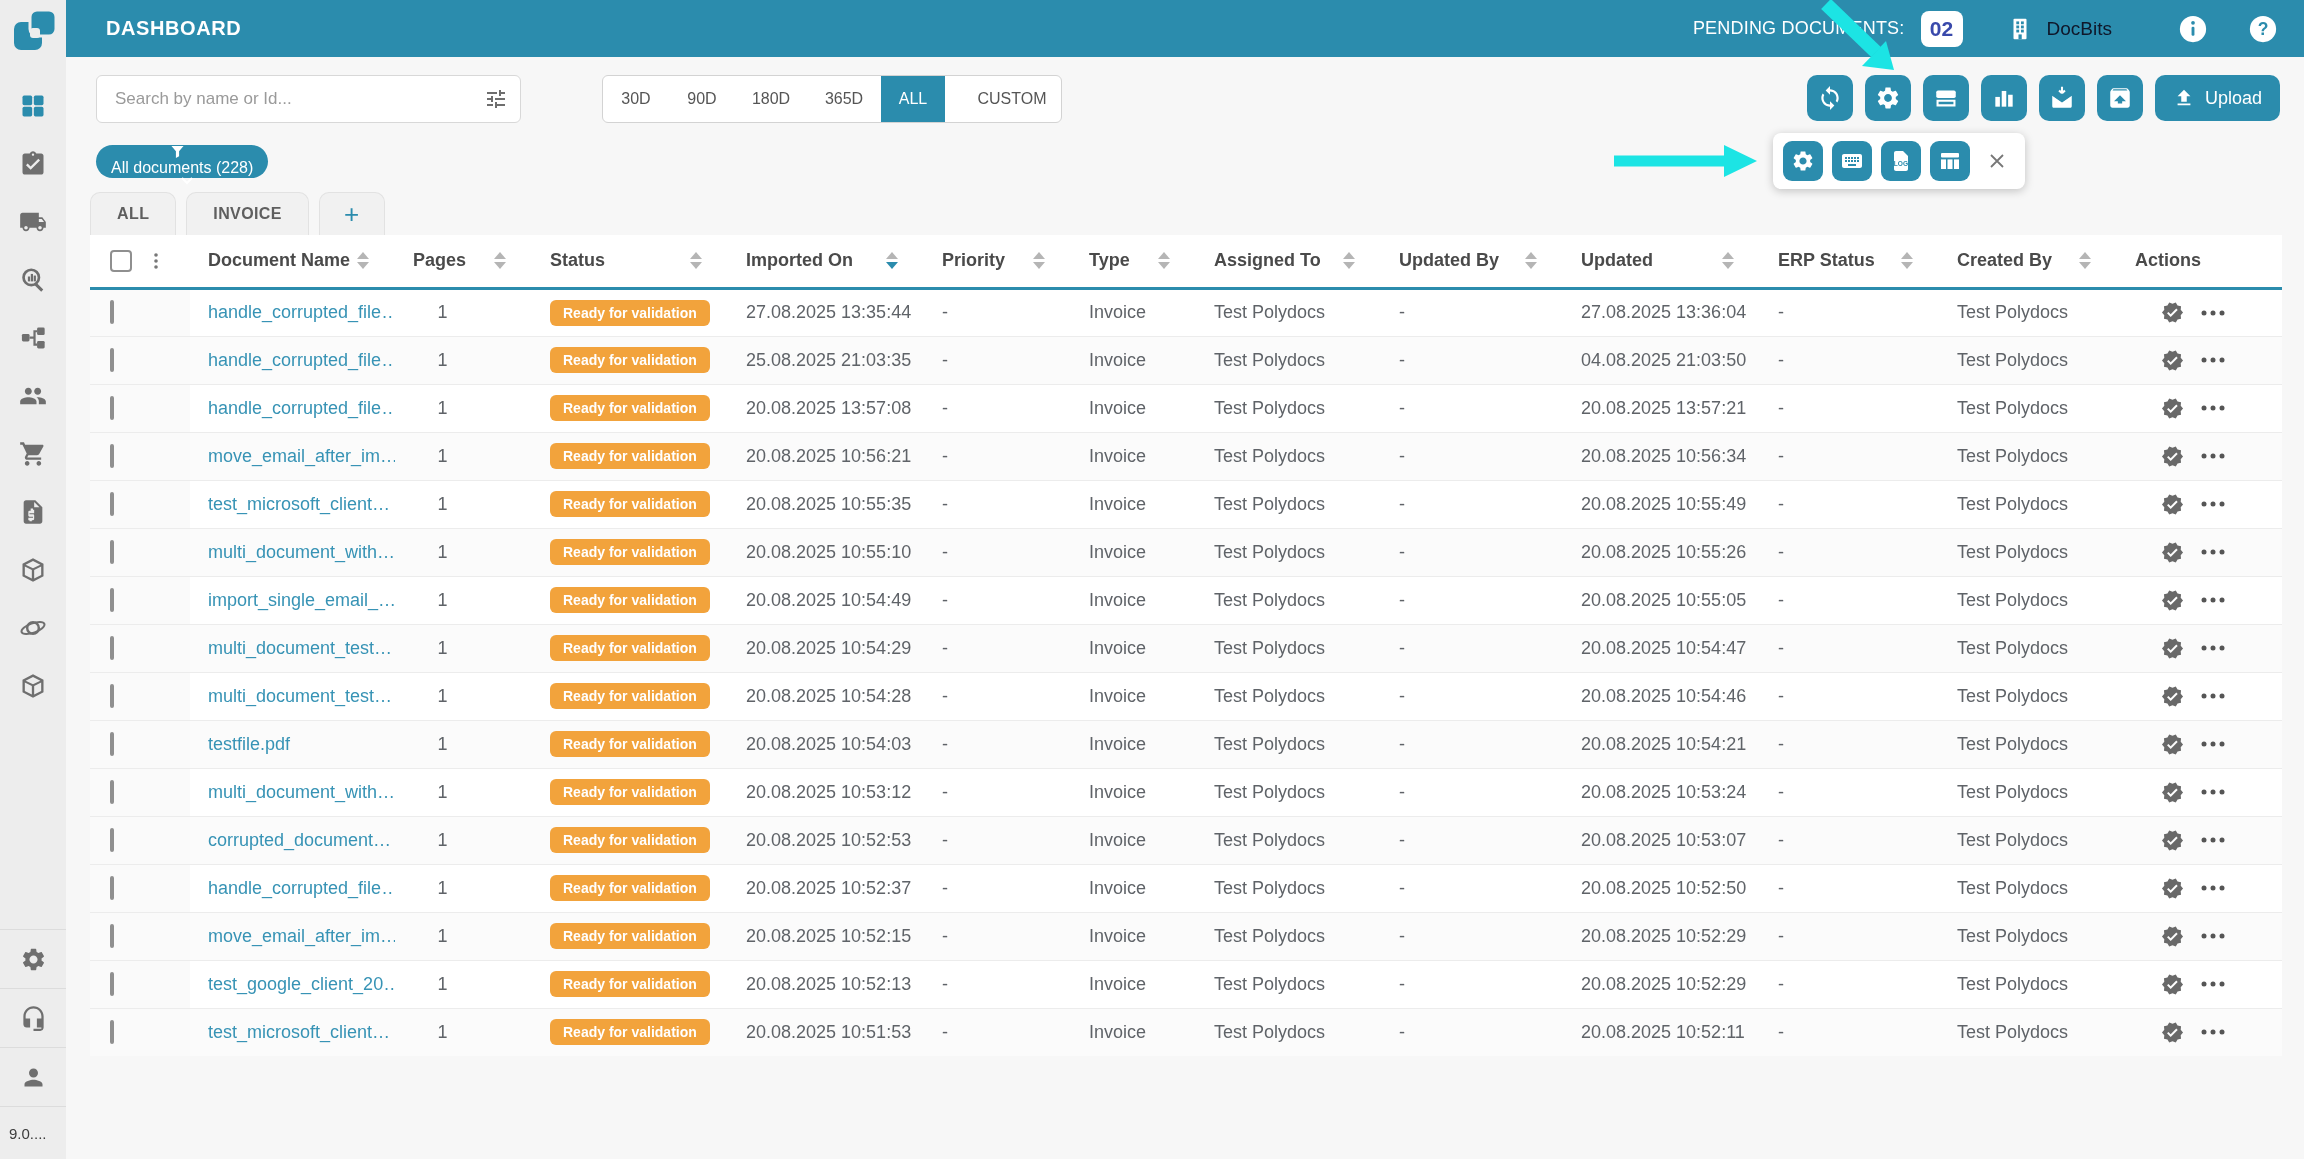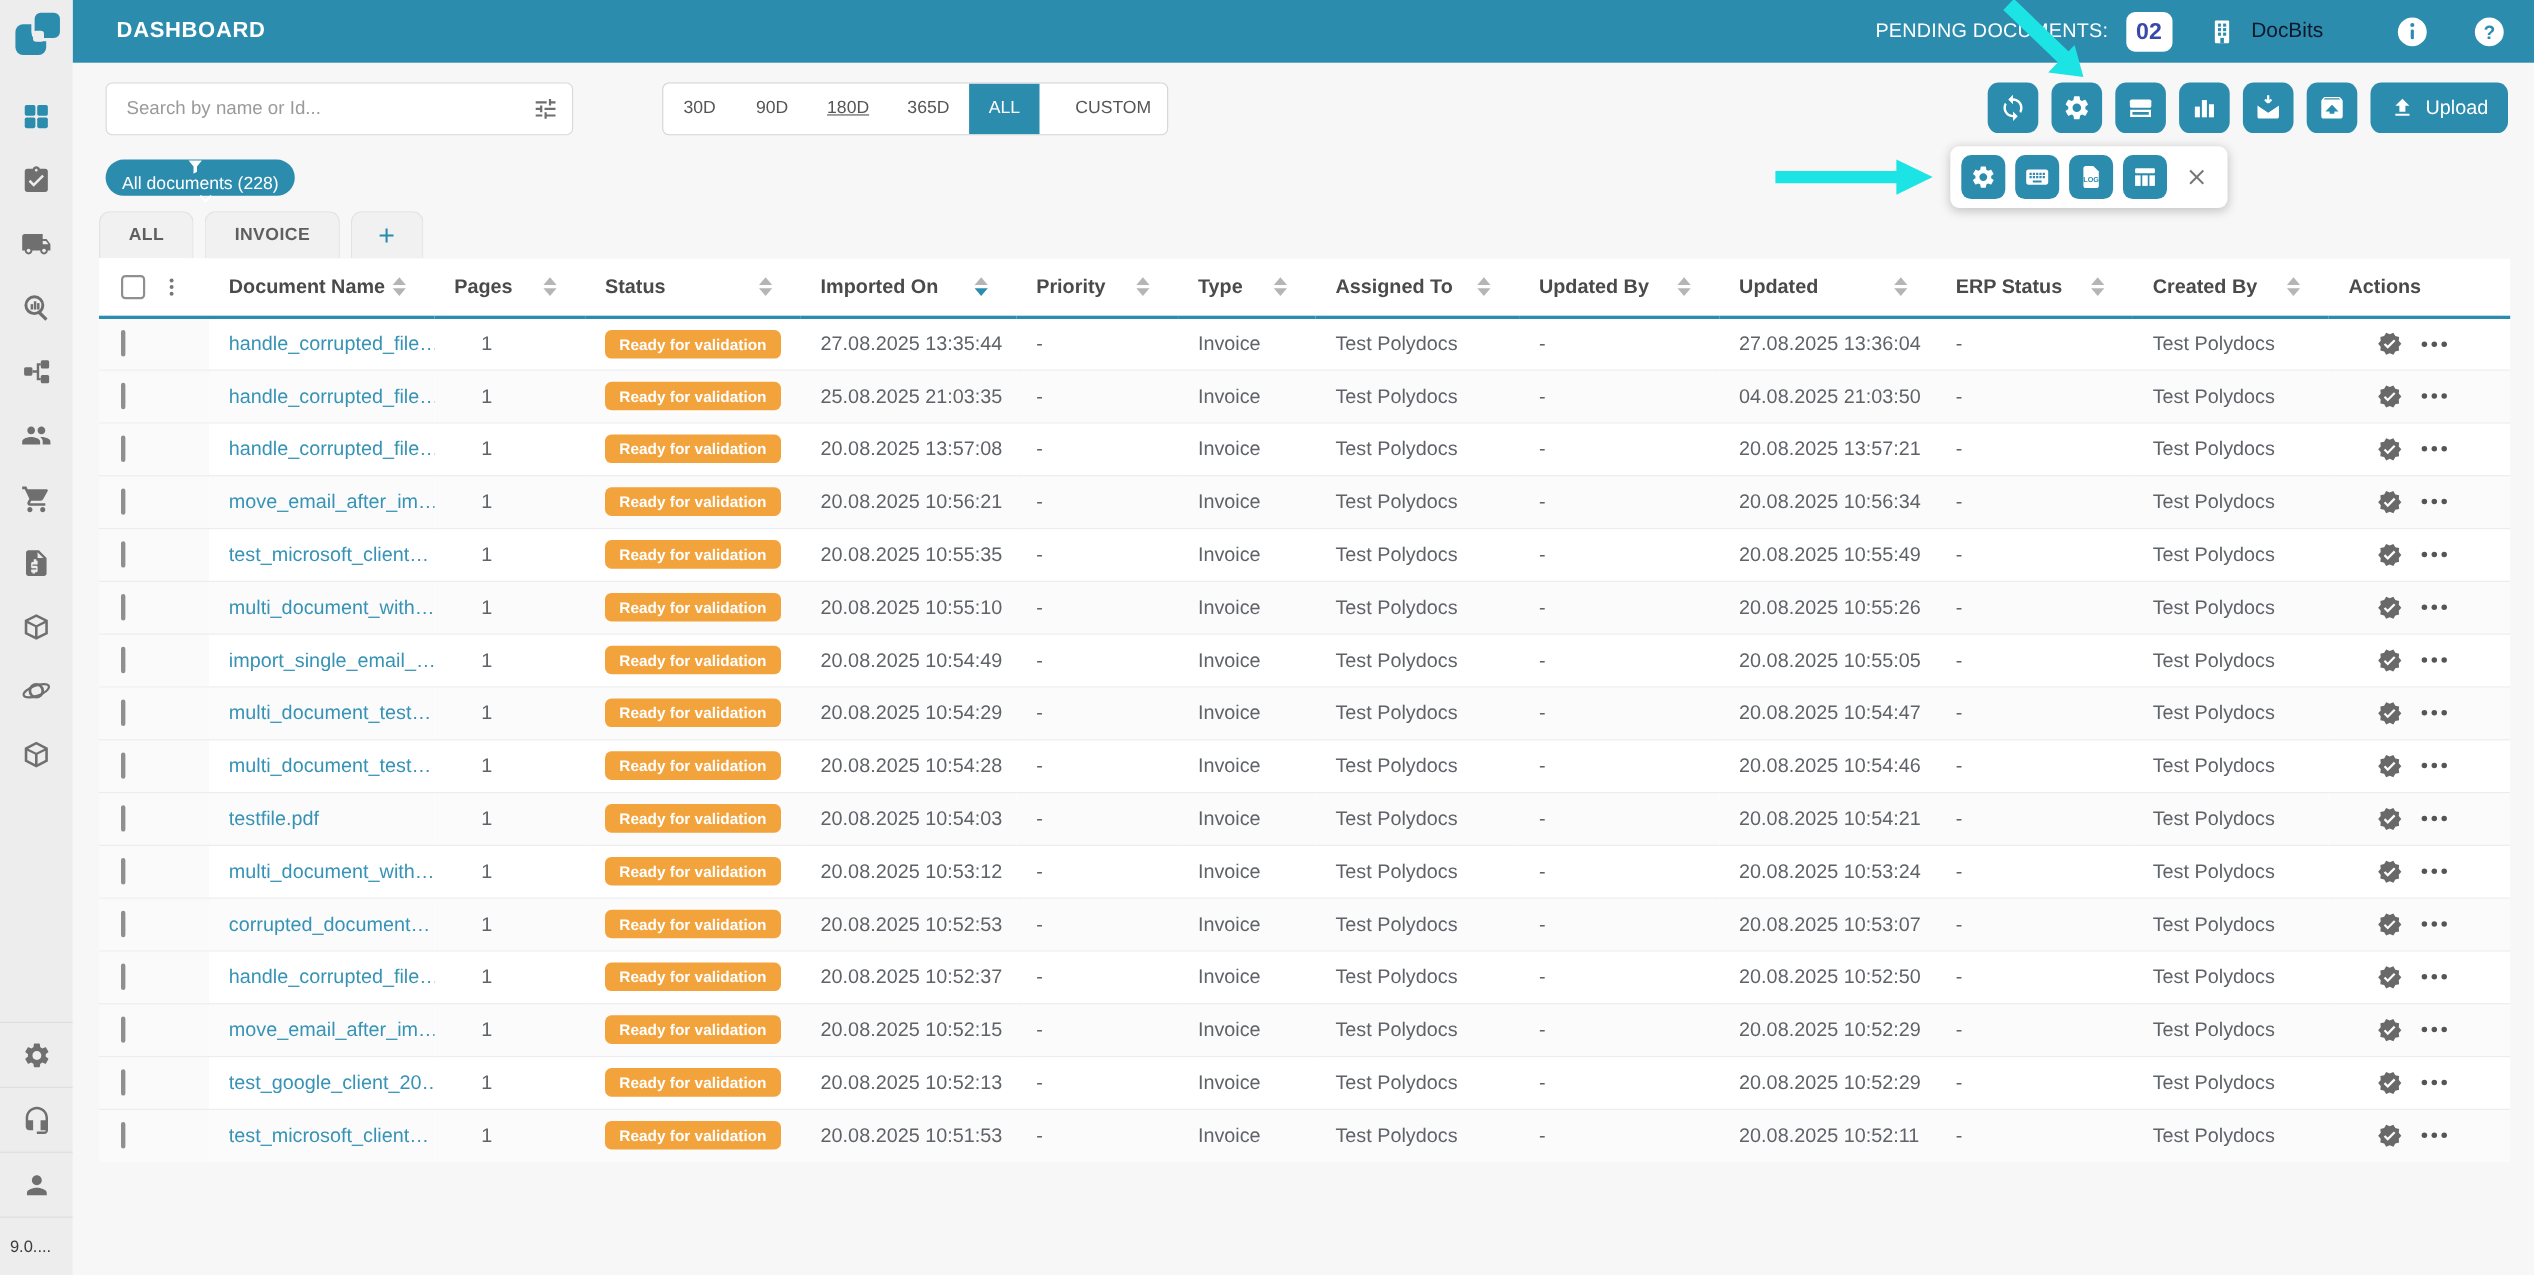--- a/index.html
+++ b/index.html
@@ -23,21 +23,21 @@
   .side-divider{height:1px;background:#dcdcdc;width:66px;}
   .side-slot{height:58px;display:flex;align-items:center;justify-content:center;color:#6f6f6f;}
   .side-slot svg{width:27px;height:27px;}
   .version{height:52px;display:flex;align-items:center;padding-left:9px;font-size:15px;color:#3c3c3c;}
   
   .topbar{position:absolute;left:66px;top:0;right:0;height:57px;background:var(--primary);display:flex;align-items:center;z-index:4;}
   .topbar-title{color:#fff;font-size:20px;font-weight:bold;letter-spacing:.6px;margin-left:40px;}
   .topbar-right{margin-left:auto;display:flex;align-items:center;padding-right:26px;}
   .pending-label{color:#fff;font-size:18px;margin-right:16px;letter-spacing:.2px;}
   .pending-badge{width:42px;height:36px;background:#fff;border-radius:8px;display:flex;align-items:center;justify-content:center;
-    color:#3949ab;font-weight:bold;font-size:21px;margin-right:32px;}
+    color:#3949ab;font-weight:bold;font-size:21px;margin-right:44px;}
   .brand{display:flex;align-items:center;color:#0f172a;font-size:19px;margin-right:26px;}
   .brand svg{width:26px;height:26px;margin-right:14px;}
   .round-ico{width:30px;height:30px;margin-left:40px;cursor:pointer;}
   
   .main{position:absolute;left:66px;top:57px;right:0;bottom:0;}
   
   .search-box{position:absolute;left:30px;top:18px;width:425px;height:48px;background:#fff;border:1px solid #d8d8d8;border-radius:6px;
     display:flex;align-items:center;box-sizing:border-box;padding:0 12px 0 16px;}
   .search-box input{flex:1;border:none;outline:none;font-size:17px;color:#333;font-family:inherit;background:transparent;}
   .search-box input::placeholder{color:#9a9a9a;}
@@ -243,21 +243,21 @@
   <div class="search-box">
     <input type="text" placeholder="Search by name or Id..." style="">
     <svg viewBox="0 0 24 24" fill="currentColor">
         <path d="M3 17v2h6v-2H3zM3 5v2h10V5H3zm10 16v-2h8v-2h-8v-2h-2v6h2zM7 9v2H3v2h4v2h2V9H7zm14 4v-2H11v2h10zm-6-4h2V7h4V5h-4V3h-2v6z"></path>
       </svg>
   </div>
 
   <div class="ranges" id="time-range-group">
       <div class="range-btn" style="width: 66px;">30D</div>
       <div class="range-btn" style="width: 66px;">90D</div>
-      <div class="range-btn" style="width: 72px; text-decoration: underline;">180D</div>
+      <div class="range-btn" style="width: 72px;">180D</div>
       <div class="range-btn" style="width: 74px;">365D</div>
       <div class="range-btn active" style="width: 64px;">ALL</div>
       <div class="range-btn" style="width: 98px; padding-left: 18px;">CUSTOM</div>
     </div>
 
   <div class="tool-row">
     <div class="tool-btn">
       <svg viewBox="0 0 24 24" fill="#fff">
           <path d="M12 4V1L8 5l4 4V6c3.31 0 6 2.69 6 6 0 1.01-.25 1.97-.7 2.8l1.46 1.46C19.54 15.03 20 13.57 20 12c0-4.42-3.58-8-8-8zm0 14c-3.31 0-6-2.69-6-6 0-1.01.25-1.97.7-2.8L5.24 7.74C4.46 8.97 4 10.43 4 12c0 4.42 3.58 8 8 8v3l4-4-4-4v3z"></path>
         </svg>

